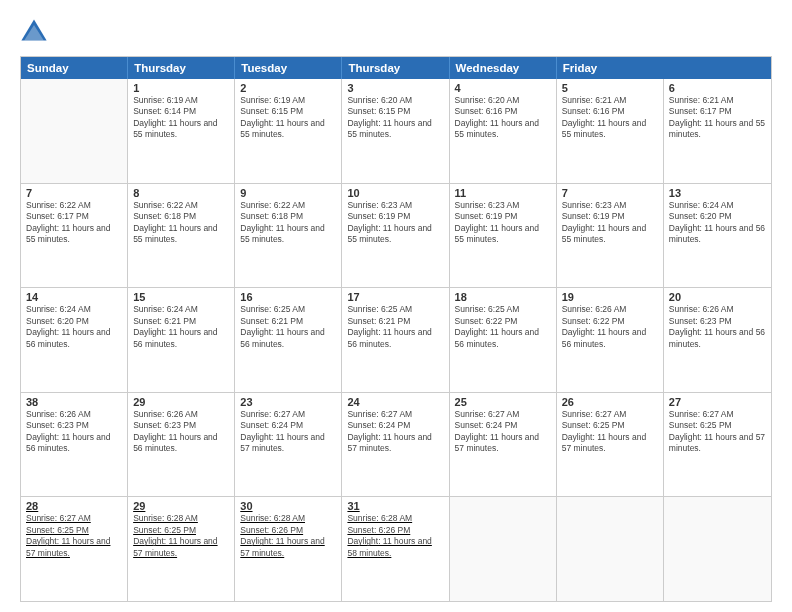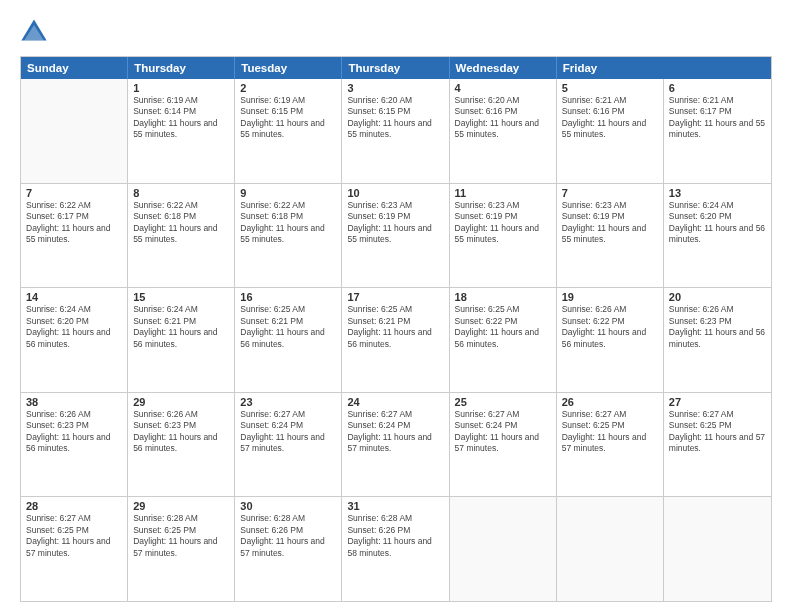--- a/index.html
+++ b/index.html
@@ -84,21 +84,21 @@
       flex: 1;
       display: flex;
       flex-direction: column;
     }
     .cal-row {
       display: grid;
       grid-template-columns: repeat(7, 1fr);
       flex: 1;
       border-bottom: 1px solid #ccc;
     }
-    .cal-row:last-child { border-bottom: none; }
+    .cal-row:last-child { border-bottom: none; text-decoration: underline; }
     .cal-cell {
       border-right: 1px solid #ccc;
       padding: 3px 5px;
       font-size: 9px;
       color: #333;
       overflow: hidden;
       background: #fff;
     }
     .cal-cell:last-child { border-right: none; }
     .cal-cell.empty { background: #f9f9f9; }

